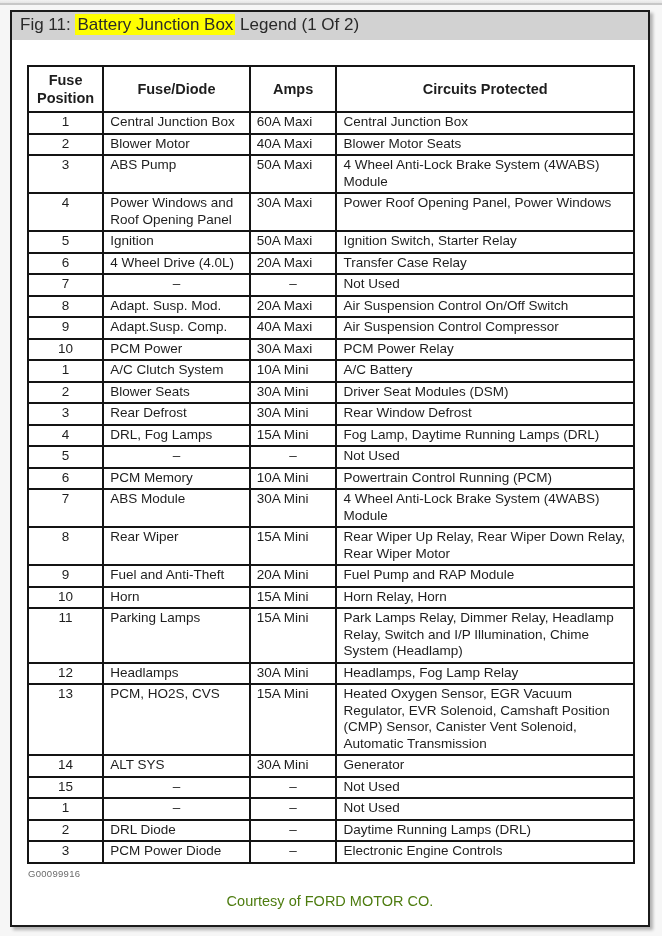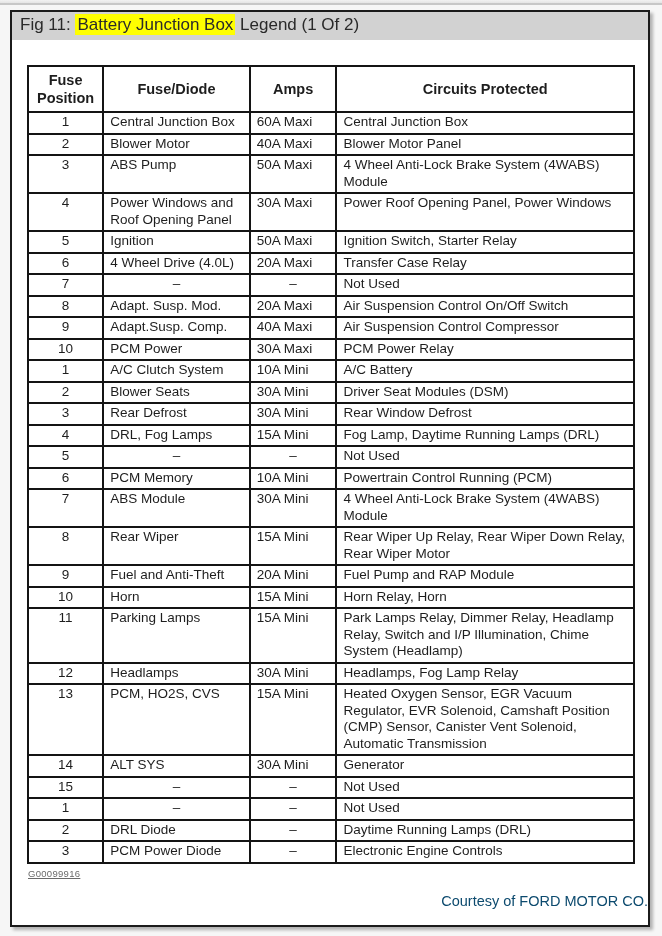--- a/index.html
+++ b/index.html
@@ -65,29 +65,28 @@
   td.dash { text-align: center; }
   .col-pos     { width: 12.4%; }
   .col-fuse    { width: 24.2%; }
   .col-amps    { width: 14.3%; }
   .col-circ    { width: 49.1%; }
   .figure-code {
     font-size: 9.5px;
     color: #6a6a6a;
     margin: 4px 0 0 1px;
     letter-spacing: 0.3px;
-    text-decoration: underline;
   }
   .courtesy {
     position: absolute;
     left: 0; right: 0;
     bottom: 16px;
-    text-align: right;
+    text-align: center;
     font-size: 14.5px;
-    color: #0c4a6e;
+    color: #4d7c0f;
   }
 </style>
 </head>
 <body>
 
 <div class="top-strip"></div>
 
 <div class="page-frame">
 
   <div class="title-bar"><span>Fig 11: </span><span class="hl">Battery Junction Box</span><span> Legend (1 Of 2)</span></div>
@@ -112,21 +111,21 @@
           <tr>
             <td class="c0">1</td>
             <td class="c1">Central Junction Box</td>
             <td class="c2">60A Maxi</td>
             <td class="c3">Central Junction Box</td>
           </tr>
           <tr>
             <td class="c0">2</td>
             <td class="c1">Blower Motor</td>
             <td class="c2">40A Maxi</td>
-            <td class="c3">Blower Motor Panel</td>
+            <td class="c3">Blower Motor Seats</td>
           </tr>
           <tr>
             <td class="c0">3</td>
             <td class="c1">ABS Pump</td>
             <td class="c2">50A Maxi</td>
             <td class="c3">4 Wheel Anti-Lock Brake System  (4WABS) Module</td>
           </tr>
           <tr>
             <td class="c0">4</td>
             <td class="c1">Power Windows and Roof Opening Panel</td>

